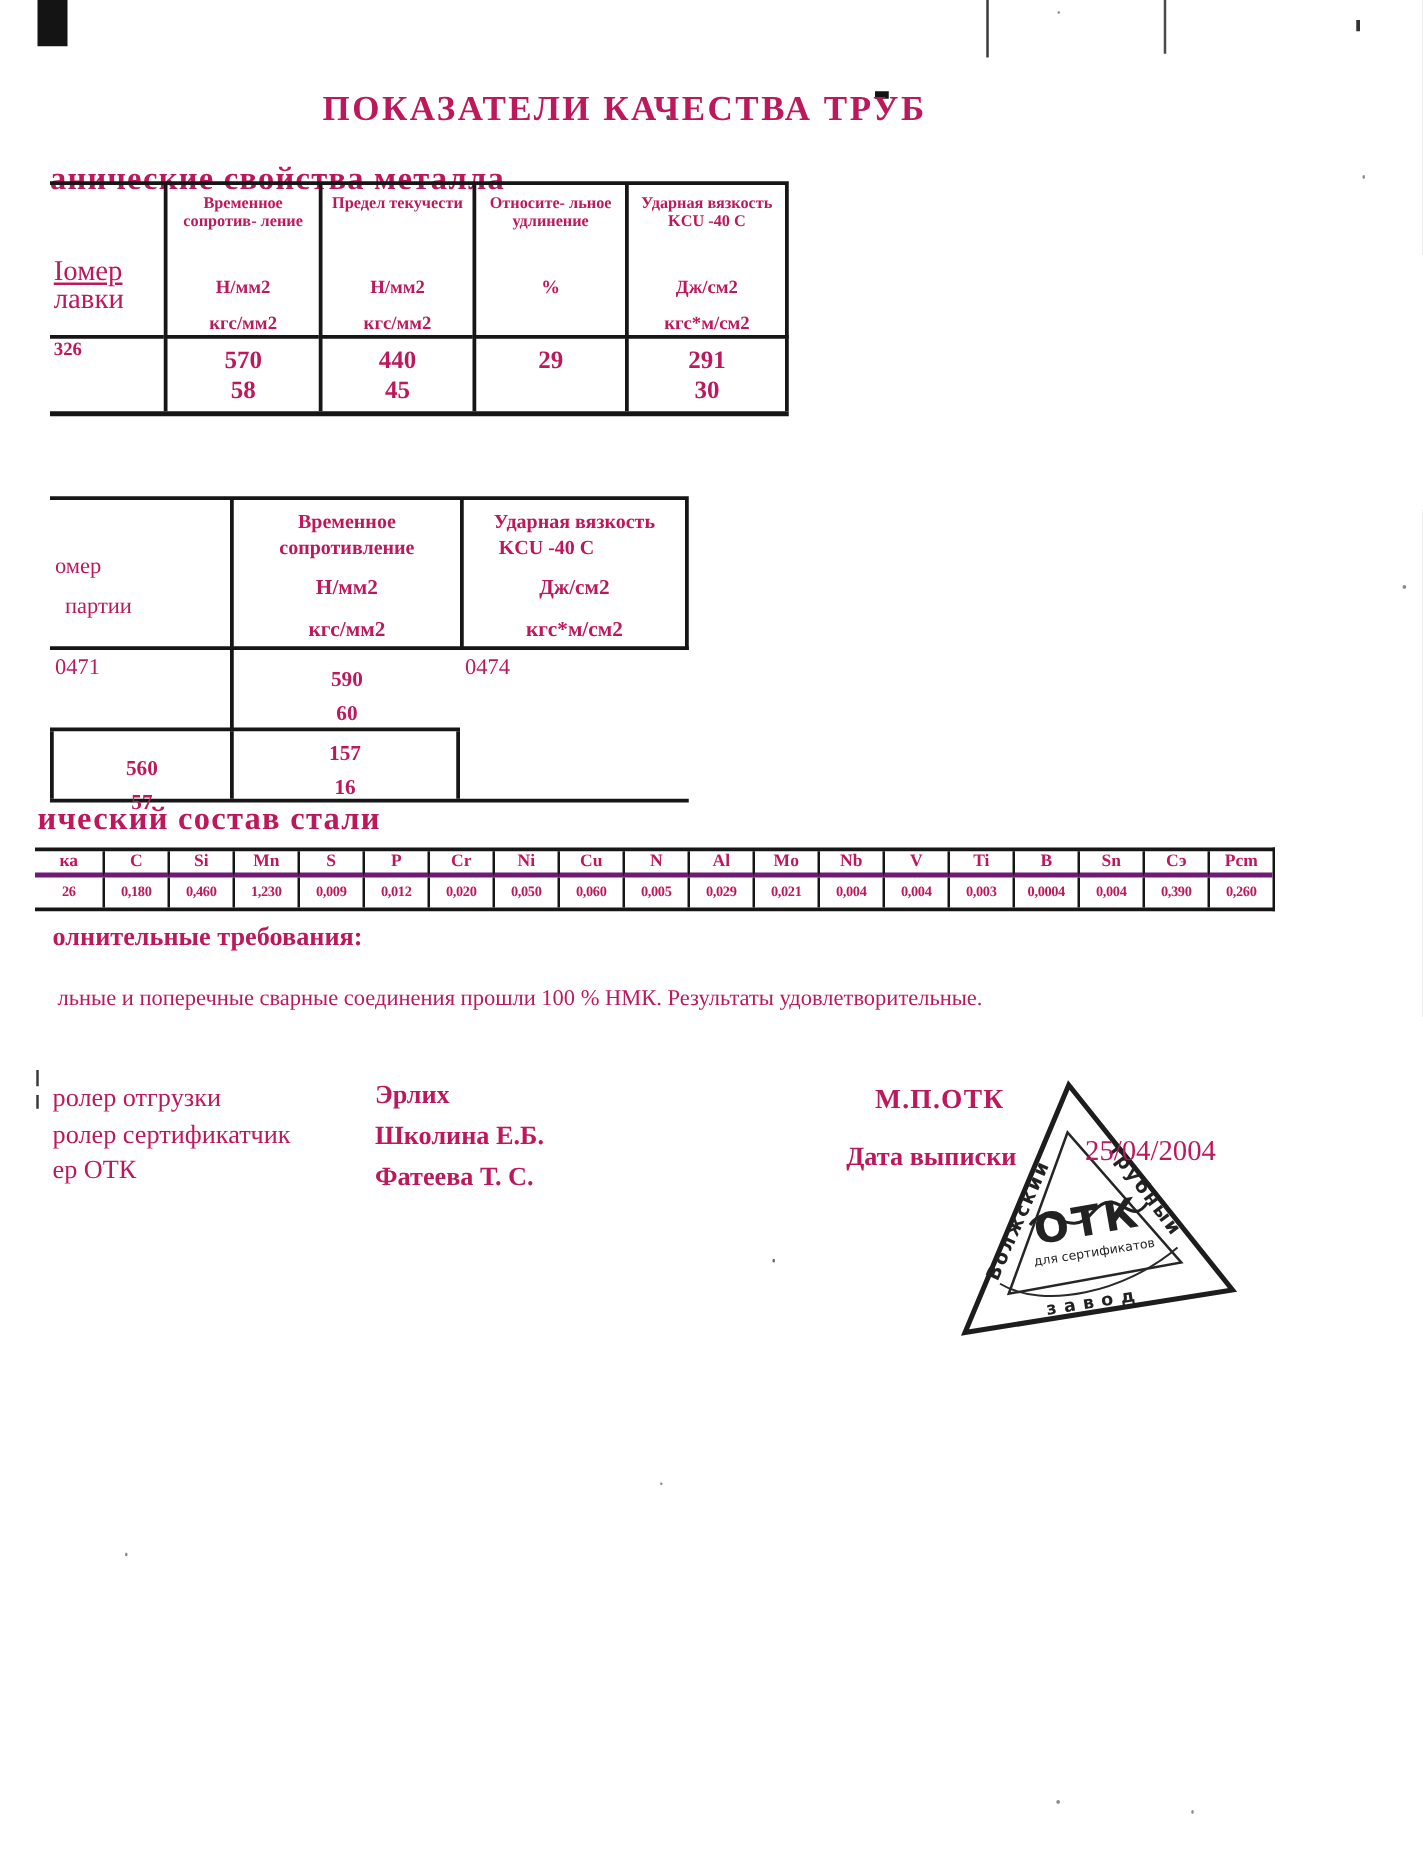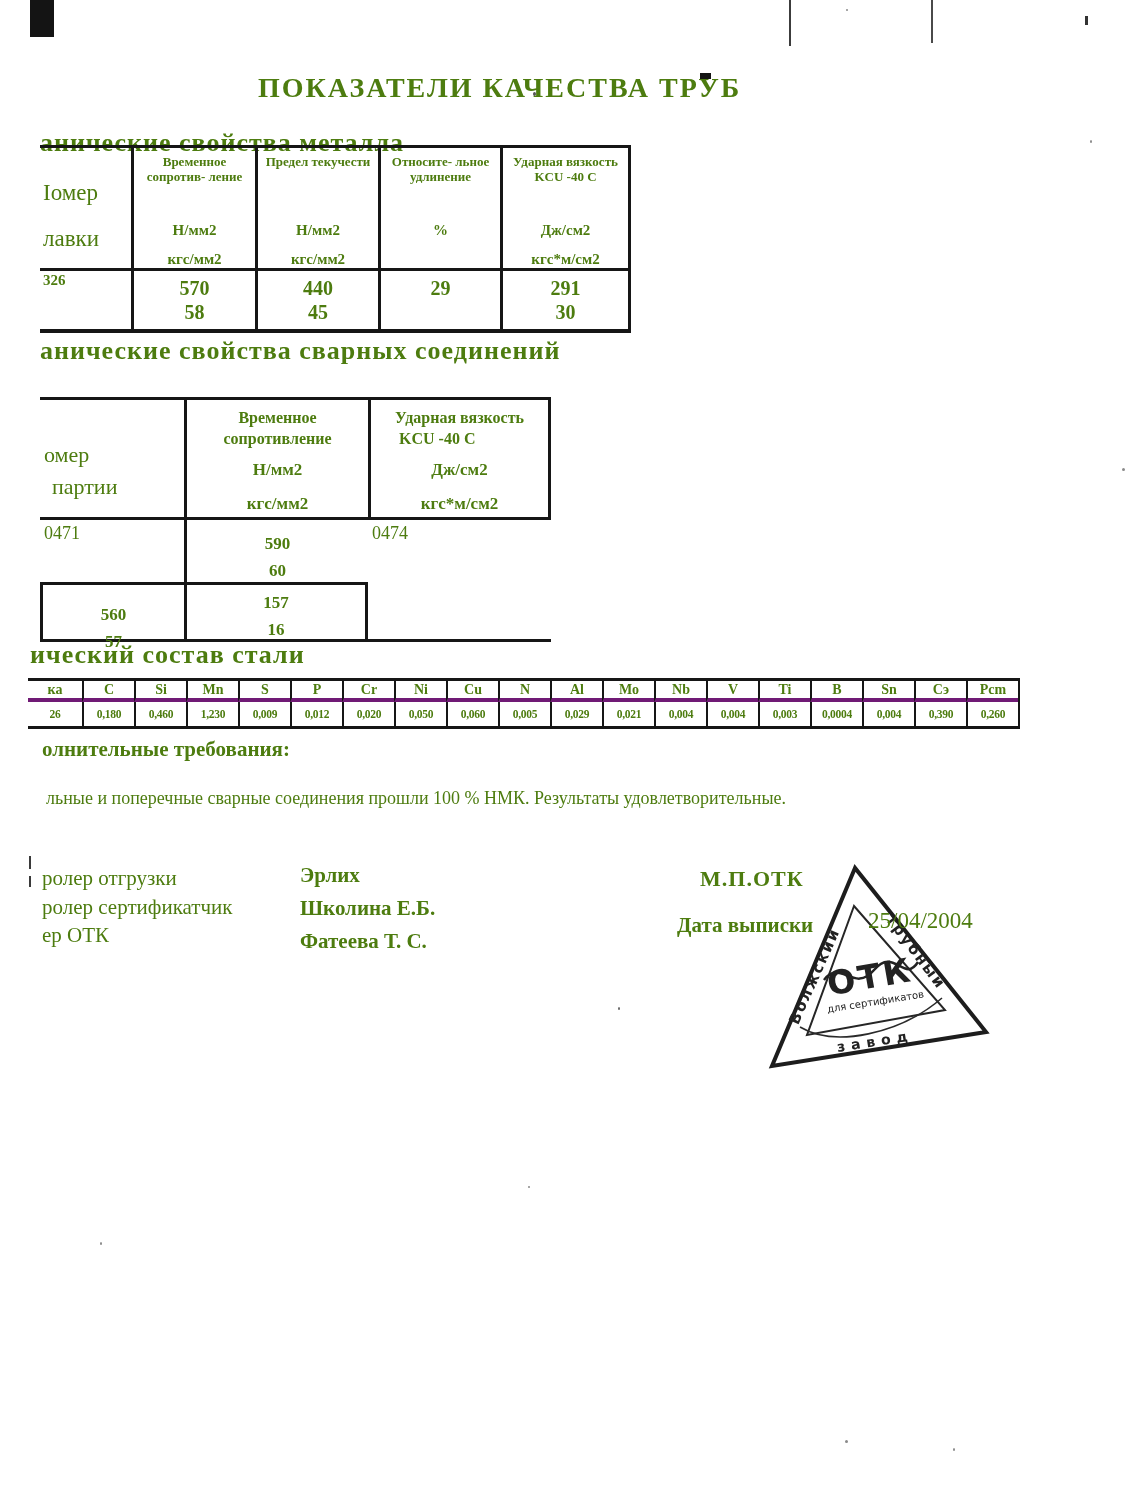--- a/index.html
+++ b/index.html
@@ -1,17 +1,17 @@
 <!DOCTYPE html>
 <html><head>
 <meta charset="utf-8">
 <style>
   html,body{margin:0;padding:0;background:#e8e8e8;}
   .page{position:relative;width:1138px;height:1500px;background:#ffffff;overflow:hidden;
-        font-family:"Liberation Serif","DejaVu Serif",serif;color:#4d7c0f;margin:0 auto;}
+        font-family:"Liberation Serif","DejaVu Serif",serif;color:#be185d;margin:0 auto;}
   
   .artifact{position:absolute;background:#141414;}
   .speck{position:absolute;background:#8a8a8a;border-radius:50%;}
   
   .doc-title{position:absolute;left:258px;top:72px;font-size:28px;font-weight:bold;letter-spacing:2px;white-space:nowrap;}
   .sec-h{position:absolute;font-size:26px;font-weight:bold;letter-spacing:1px;white-space:nowrap;}
   
   .t1{position:absolute;left:40px;top:145px;display:grid;
       grid-template-columns:91px 124px 123px 122px 131px;grid-template-rows:123px 58px;
       border-top:3px solid #161616;border-bottom:4px solid #161616;}
@@ -21,21 +21,21 @@
       border-top:3px solid #161616;border-bottom:3px solid #161616;}
   .cell{position:relative;}
   .bl{border-left:3px solid #161616;}
   .br{border-right:3px solid #161616;}
   .bb{border-bottom:3px solid #161616;}
   .ht{font-weight:bold;font-size:13px;line-height:15px;text-align:center;padding-top:6px;}
   .ht2{font-weight:bold;font-size:16px;line-height:21px;text-align:center;padding-top:7px;}
   .unit{position:absolute;width:100%;text-align:center;font-weight:bold;font-size:15px;}
   .unit2{position:absolute;width:100%;text-align:center;font-weight:bold;font-size:17px;}
   .rowhead-line{position:absolute;left:3px;font-size:23px;white-space:nowrap;}
-  .rowhead-line2{position:absolute;left:4px;font-size:22px;white-space:nowrap;}
+  .rowhead-line2{position:absolute;left:4px;font-size:18px;white-space:nowrap;}
   .dlabel{position:absolute;left:3px;top:1px;font-size:15px;font-weight:bold;}
   .dlabel2{position:absolute;left:4px;top:3px;font-size:18px;}
   .dvals{text-align:center;font-weight:bold;font-size:20px;line-height:24px;padding-top:5px;}
   .dvals2{text-align:center;font-weight:bold;font-size:17px;line-height:27px;padding-top:10px;}
   .kcu-left{text-align:left !important;padding-left:30px;}
   
   .chem{position:absolute;left:28px;top:678px;display:grid;
         grid-template-columns:54px repeat(18,52px);grid-template-rows:21px 24px;
         border-top:3px solid #161616;border-bottom:3px solid #161616;border-right:2px solid #161616;}
   .cc{border-left:2px solid #161616;display:flex;align-items:center;justify-content:center;
@@ -79,21 +79,21 @@
   <div class="speck" style="left:528px;top:1186px;width:2px;height:2px;"></div>
   <div class="speck" style="left:953px;top:1448px;width:2px;height:3px;"></div>
 
   <div class="doc-title">ПОКАЗАТЕЛИ КАЧЕСТВА ТРУБ</div>
 
   <div class="sec-h" style="left:40px;top:128px;">анические свойства металла</div>
 
   <div class="t1">
 
     <div class="cell bb">
-      <div class="rowhead-line" style="top:32px;">Іомер</div>
+      <div class="rowhead-line" style="top:56px;text-decoration:underline;">Іомер</div>
       <div class="rowhead-line" style="top:78px;">лавки</div>
     </div>
     <div class="cell bl bb">
       <div class="ht">
         <span>Временное</span><br>
         <span>сопротив- ление</span>
       </div>
       <div class="unit" style="top:74px;">Н/мм2</div>
       <div class="unit" style="top:103px;">кгс/мм2</div>
     </div>
@@ -139,21 +139,20 @@
         </div>
     </div>
     <div class="cell bl br">
       <div class="dvals">
         <div>291</div>
         <div>30</div>
       </div>
     </div>
   </div>
 
-  <div class="sec-h" style="left:40px;top:336px;">анические свойства сварных соединений</div>
 
   <div class="t2">
 
     <div class="cell bb">
       <div class="rowhead-line2" style="top:42px;">омер</div>
       <div class="rowhead-line2" style="top:74px;left:12px;">партии</div>
     </div>
     <div class="cell bl bb">
       <div class="ht2">
         <span>Временное</span><br>

